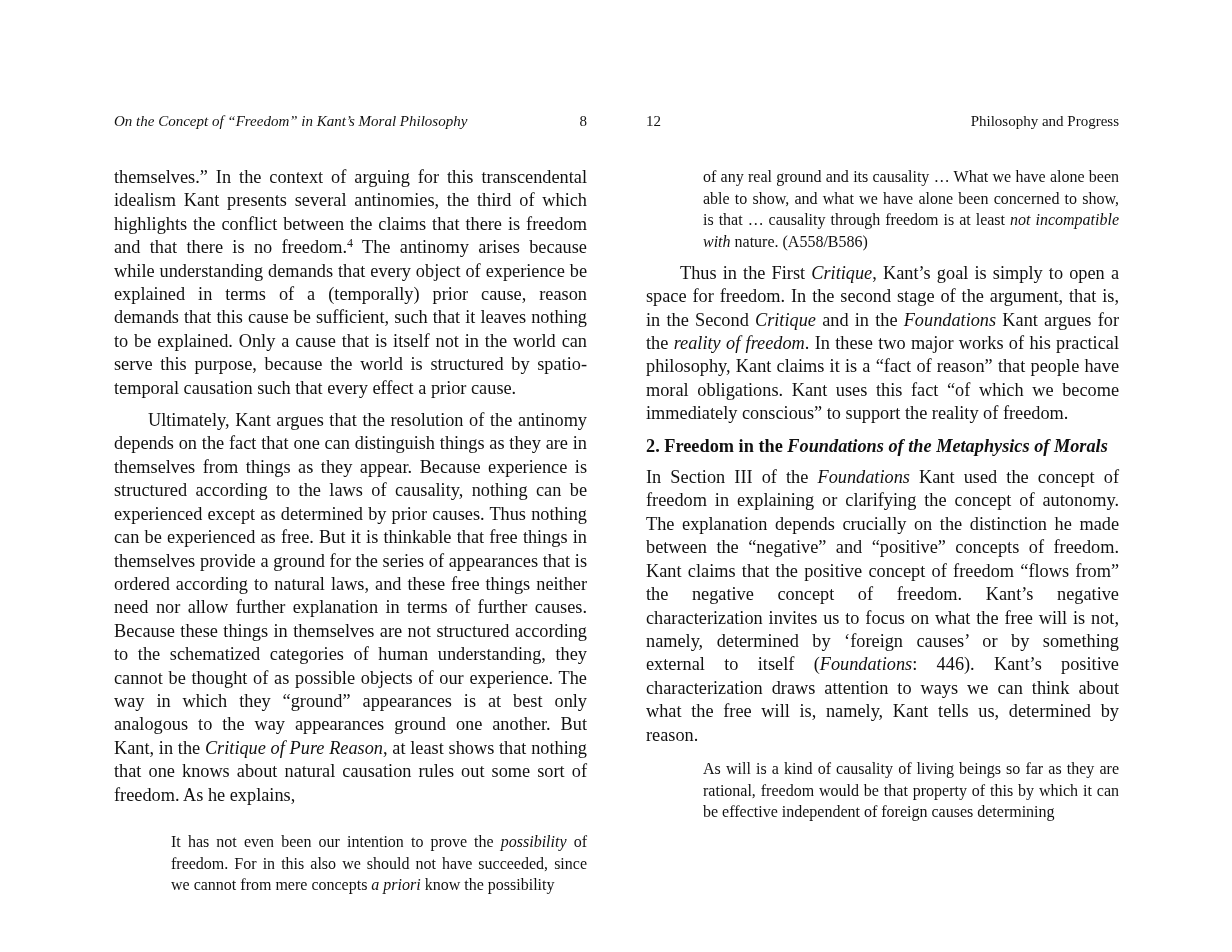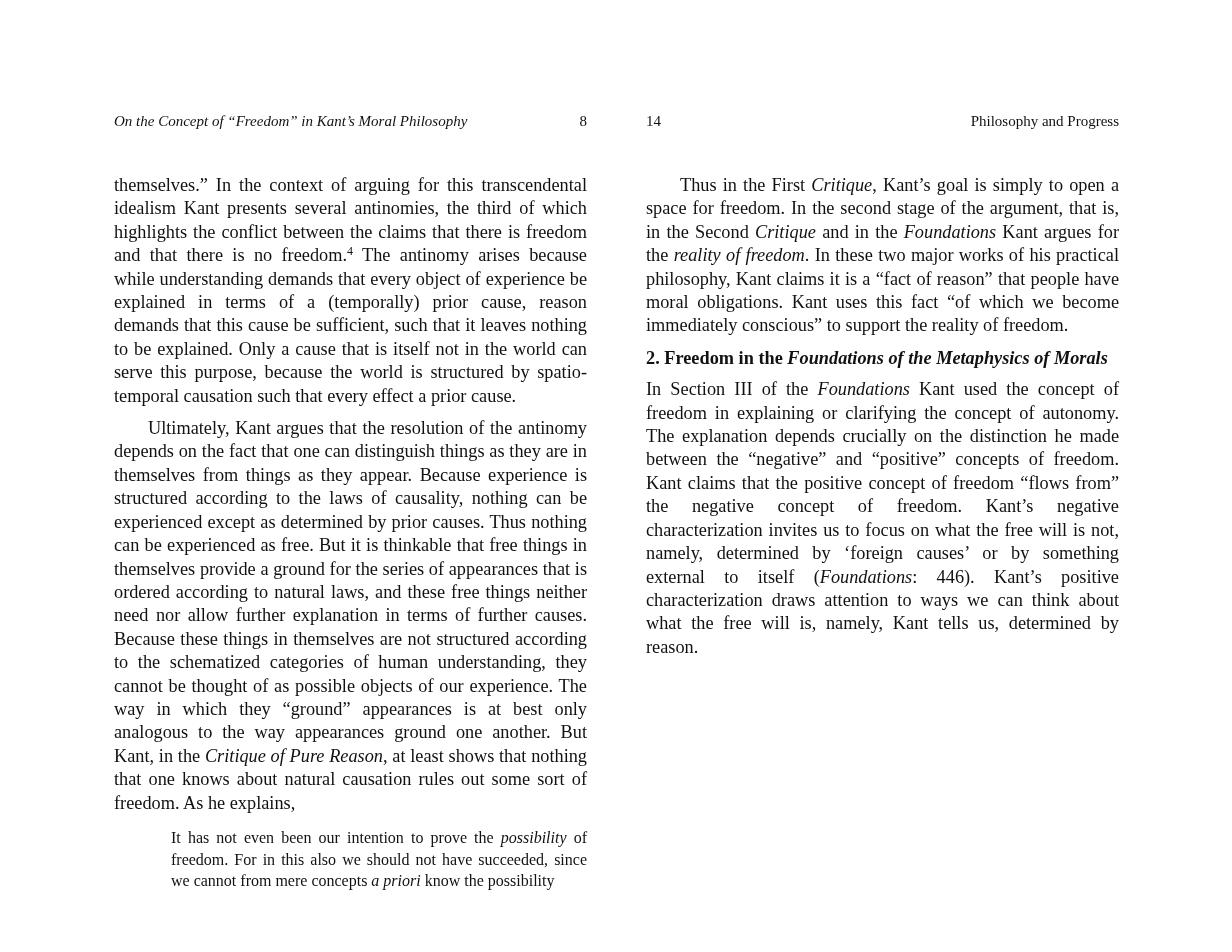--- a/index.html
+++ b/index.html
@@ -8,25 +8,25 @@
   .page { position: absolute; top: 0; width: 473px; }
   #page-left { left: 114px; }
   #page-right { left: 646px; }
   .running-head { position: absolute; top: 111px; left: 0; width: 473px; height: 20px;
                   font-size: 15px; line-height: 20px; }
   .rh-title-left { position: absolute; left: 0; top: 0; font-style: italic; }
   .rh-num-left { position: absolute; right: 0; top: 0; }
   .rh-num-right { position: absolute; left: 0; top: 0; }
   .rh-title-right { position: absolute; right: 0; top: 0; }
   .body-col { position: absolute; top: 166px; left: 0; width: 473px; }
-  p.body { margin: 8px 0 9px 0; font-size: 18.3px; line-height: 23.4px; text-align: justify; hyphens: none; }
+  p.body { margin: 0 0 9px 0; font-size: 18.3px; line-height: 23.4px; text-align: justify; hyphens: none; }
   p.body.indent { text-indent: 34px; }
   p.body.noindent { text-indent: 0; }
   .blockquote { margin: 0 0 9px 57px; font-size: 16px; line-height: 21.7px; text-align: justify; }
-  #page-left .blockquote { margin-top: 12px; }
+  #page-left .blockquote { margin-top: 24px; }
   #page-right .blockquote.top { margin-top: 0; margin-bottom: 9px; }
   #page-right .blockquote.bottom { margin-top: 11px; }
   h2.section-heading { margin: 2px 0 8px 0; font-size: 18.3px; line-height: 23.4px; font-weight: bold; }
   sup { font-size: 12px; line-height: 0; vertical-align: 6px; }
   i { font-style: italic; }
 </style>
 </head>
 <body>
 
 <div class="page" id="page-left">
@@ -36,21 +36,23 @@
   </div>
   <div class="body-col">
     <p class="body noindent"><span>themselves.” In the context of arguing for this transcendental idealism Kant presents several antinomies, the third of which highlights the conflict between the claims that there is freedom and that there is no freedom.</span><sup>4</sup><span> The antinomy arises because while understanding demands that every object of experience be explained in terms of a (temporally) prior cause, reason demands that this cause be sufficient, such that it leaves nothing to be explained. Only a cause that is itself not in the world can serve this purpose, because the world is structured by spatio-temporal causation such that every effect a prior cause.</span></p>
     <p class="body indent"><span>Ultimately, Kant argues that the resolution of the antinomy depends on the fact that one can distinguish things as they are in themselves from things as they appear. Because experience is structured according to the laws of causality, nothing can be experienced except as determined by prior causes. Thus nothing can be experienced as free. But it is thinkable that free things in themselves provide a ground for the series of appearances that is ordered according to natural laws, and these free things neither need nor allow further explanation in terms of further causes. Because these things in themselves are not structured according to the schematized categories of human understanding, they cannot be thought of as possible objects of our experience. The way in which they “ground” appearances is at best only analogous to the way appearances ground one another. But Kant, in the </span><i>Critique of Pure Reason</i><span>, at least shows that nothing that one knows about natural causation rules out some sort of freedom. As he explains,</span></p>
     <div class="blockquote"><span>It has not even been our intention to prove the </span><i>possibility</i><span> of freedom. For in this also we should not have succeeded, since we cannot from mere concepts </span><i>a priori</i><span> know the possibility</span></div>
   </div>
 </div>
 
 <div class="page" id="page-right">
   <div class="running-head">
-    <span class="rh-num-right">14</span>
+    <span class="rh-num-right">12</span>
     <span class="rh-title-right">Philosophy and Progress</span>
   </div>
   <div class="body-col">
+    <div class="blockquote top"><span>of any real ground and its causality … What we have alone been able to show, and what we have alone been concerned to show, is that … causality through freedom is at least </span><i>not incompatible with</i><span> nature. (A558/B586)</span></div>
     <p class="body indent"><span>Thus in the First </span><i>Critique</i><span>, Kant’s goal is simply to open a space for freedom. In the second stage of the argument, that is, in the Second </span><i>Critique</i><span> and in the </span><i>Foundations</i><span> Kant argues for the </span><i>reality of freedom</i><span>. In these two major works of his practical philosophy, Kant claims it is a “fact of reason” that people have moral obligations. Kant uses this fact “of which we become immediately conscious” to support the reality of freedom.</span></p>
     <h2 class="section-heading"><span>2. Freedom in the </span><i>Foundations of the Metaphysics of Morals</i></h2>
     <p class="body noindent"><span>In Section III of the </span><i>Foundations</i><span> Kant used the concept of freedom in explaining or clarifying the concept of autonomy. The explanation depends crucially on the distinction he made between the “negative” and “positive” concepts of freedom. Kant claims that the positive concept of freedom “flows from” the negative concept of freedom. Kant’s negative characterization invites us to focus on what the free will is not, namely, determined by ‘foreign causes’ or by something external to itself (</span><i>Foundations</i><span>: 446). Kant’s positive characterization draws attention to ways we can think about what the free will is, namely, Kant tells us, determined by reason.</span></p>
+    <div class="blockquote bottom"><span>As will is a kind of causality of living beings so far as they are rational, freedom would be that property of this by which it can be effective independent of foreign causes determining</span></div>
   </div>
 </div>
 
 </body></html>

